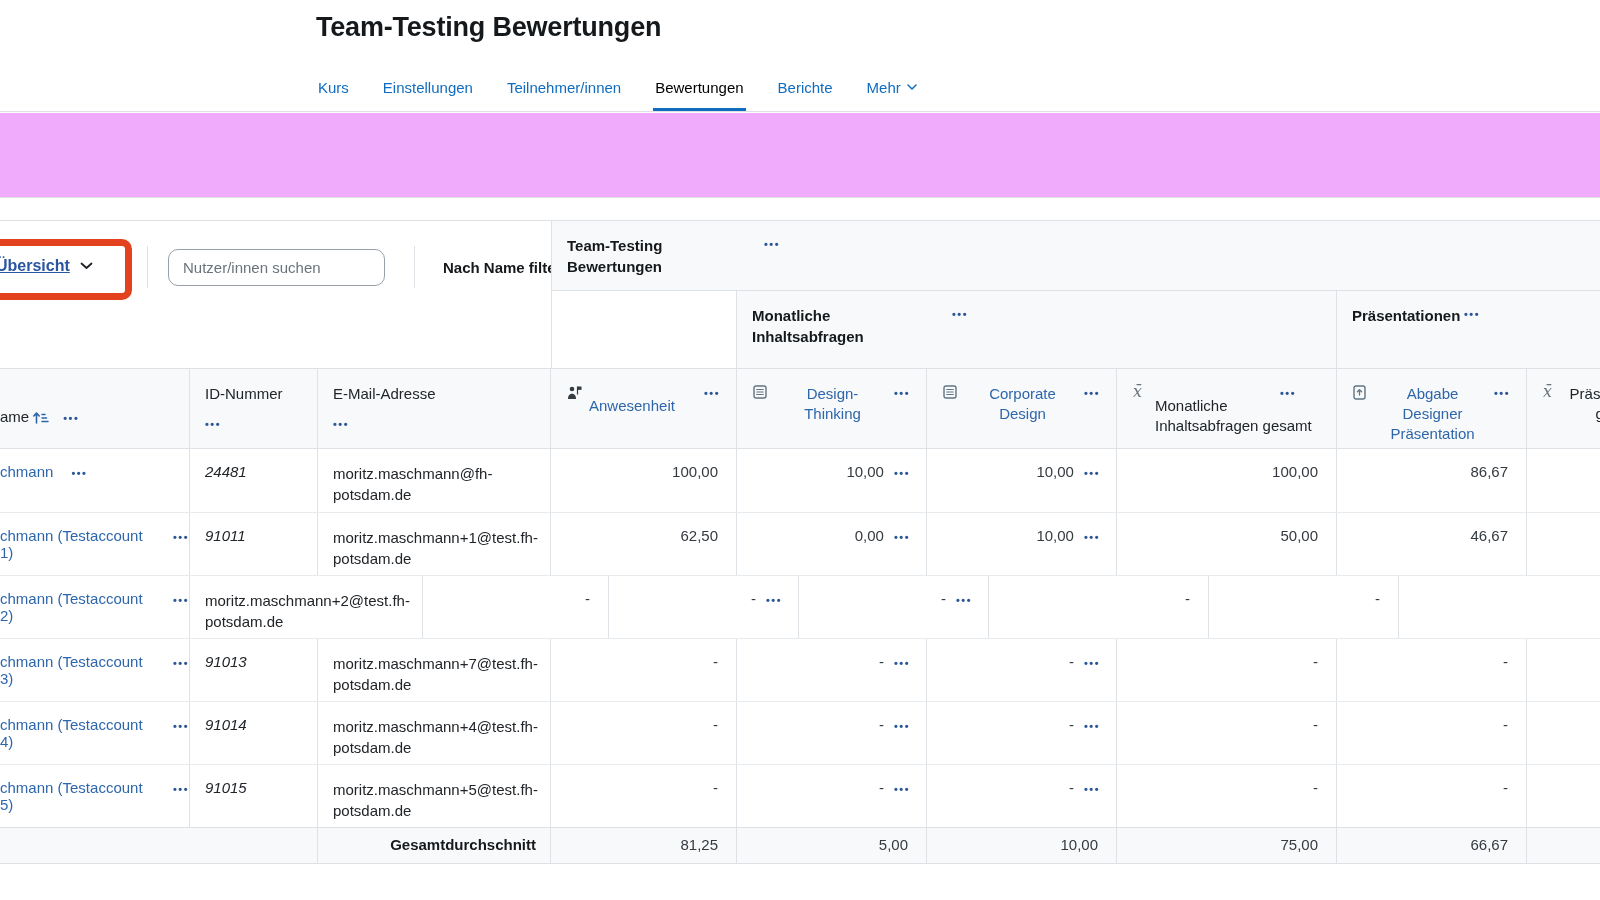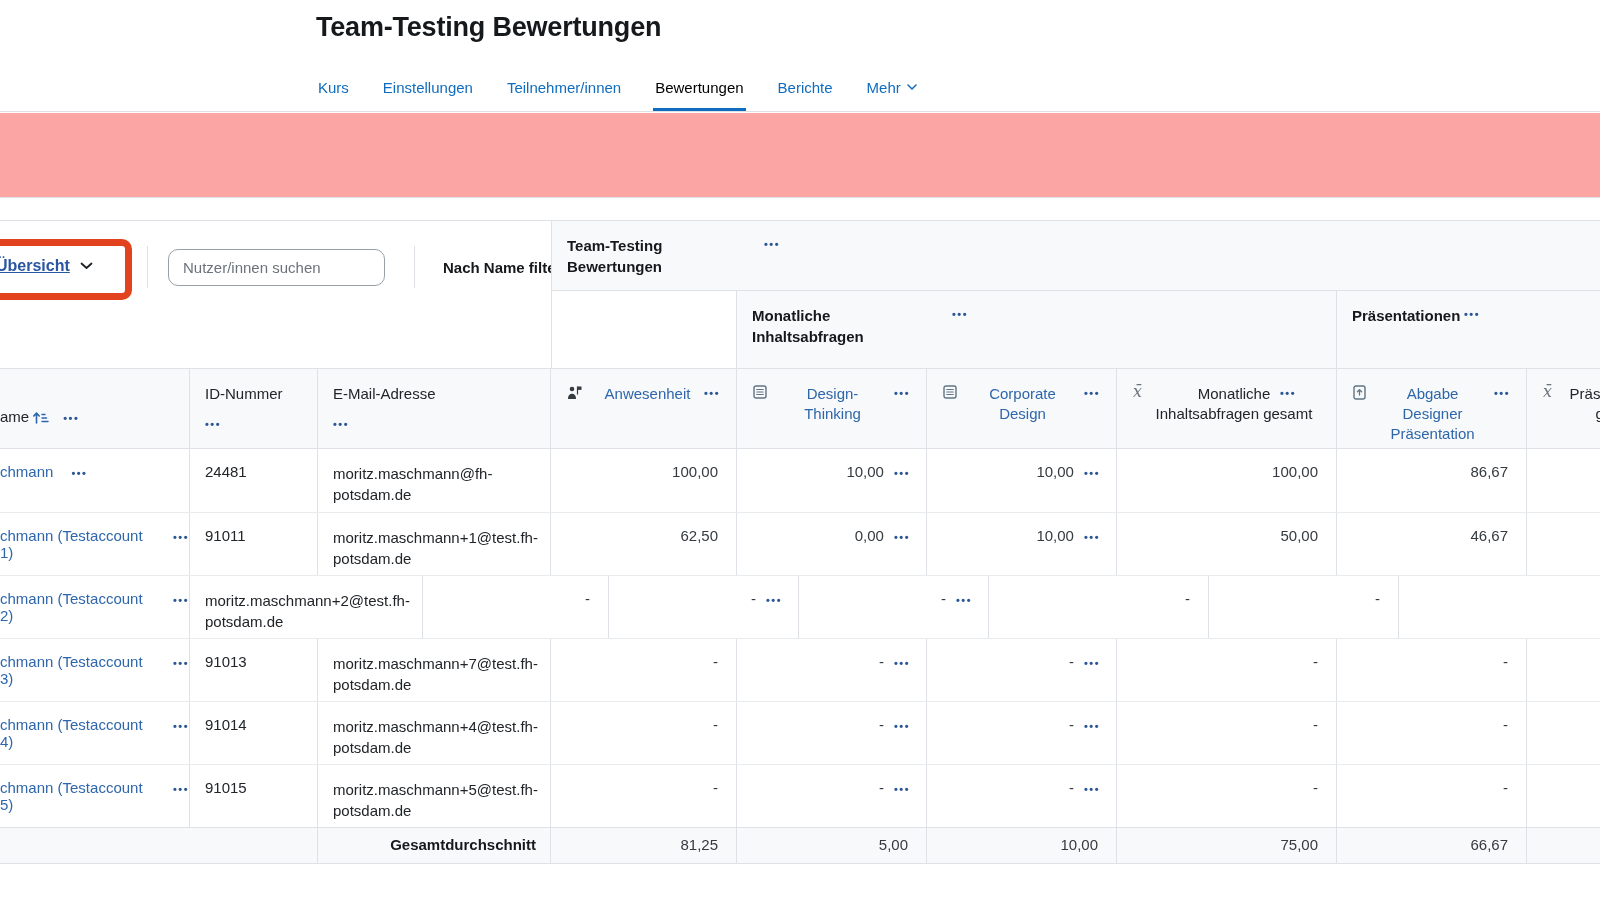--- a/index.html
+++ b/index.html
@@ -9,21 +9,21 @@
     font-family:"Liberation Sans","DejaVu Sans",sans-serif;color:#212529;font-size:15px;
   }
   
   .page-title{position:absolute;left:316px;top:12px;font-size:27px;font-weight:700;color:#15191c;letter-spacing:-.2px;}
   .tabsbar{position:absolute;left:0;right:0;top:66px;height:46px;border-bottom:1px solid #dee2e6;}
   .tabs{margin-left:316px;display:flex;gap:30px;height:100%;}
   .tab{display:flex;align-items:center;gap:6px;padding:0 2px;border-bottom:3px solid transparent;color:#0f6cbf;cursor:pointer;white-space:nowrap;}
   .tab.active{color:#000000;border-bottom-color:#0f6cbf;text-align:center;}
   .chev{display:inline-block;}
   
-  .toolbar{position:absolute;left:0;right:0;top:113px;height:85px;border-bottom:1px solid #dee2e6;background:#fca5a5;}
+  .toolbar{position:absolute;left:0;right:0;top:113px;height:85px;border-bottom:1px solid #dee2e6;background:#f0abfc;}
   .vdiv{position:absolute;top:133px;width:1px;height:42px;background:#dee2e6;}
   .overview-wrap{position:absolute;left:-4px;top:144px;display:flex;align-items:center;gap:10px;}
   .overview-link{font-size:16px;font-weight:700;color:#2a55a0;text-decoration:underline;white-space:nowrap;}
   .highlight-box{position:absolute;left:-28px;top:126px;width:160px;height:61px;border:7px solid #e2431e;border-radius:10px;pointer-events:none;}
   .search-input{position:absolute;left:168px;top:136px;width:217px;height:37px;border:1px solid #98a1a9;border-radius:10px;padding:0 14px;font-size:15px;color:#212529;font-family:inherit;outline:none;background:#fff;}
   .search-input::placeholder{color:#6a737b;}
   .filter-wrap{position:absolute;left:443px;top:146px;display:flex;align-items:center;gap:8px;font-weight:700;color:#15191c;cursor:pointer;}
   
   .tablewrap{position:absolute;left:0;top:220px;width:1600px;overflow:hidden;}
   .tbl{width:1747px;border-top:1px solid #dee2e6;}
@@ -41,30 +41,30 @@
   .gcell .gtext{width:125px;}
   .gcell .gtext.w160{width:170px;}
   .gdots{position:absolute;top:16px;}
   
   .trow-colhead{height:81px;background:#f8f9fa;border-top:1px solid #dee2e6;border-bottom:1px solid #dee2e6;}
   .hcell{position:relative;padding-top:15px;line-height:20px;color:#212529;}
   .hc-name{display:flex;align-items:center;padding-top:16px;}
   .hc-pad{padding-left:15px;display:flex;align-items:flex-start;gap:10px;flex-direction:column;}
   .hicon{position:absolute;left:16px;top:16px;}
   .htext{margin:0 36px 0 38px;text-align:center;}
-  .htext.left{text-align:center;margin:0 30px 0 38px;}
+  .htext.left{text-align:left;margin:12px 30px 0 38px;}
   .hdots{position:absolute;right:16px;top:17px;}
   .link{color:#2e66ab;text-decoration:none;cursor:pointer;}
   .dots{font-size:11px;letter-spacing:1.5px;font-weight:700;color:#2a5596;cursor:pointer;line-height:14px;white-space:nowrap;}
   
   .trow-data{height:63px;background:#fff;}
   .trow-data + .trow-data{border-top:1px solid #e9ecef;}
   .c-name{display:flex;align-items:flex-start;padding-top:14px;}
   .c-name .dots{margin-left:18px;margin-top:3px;}
-  .c-id{padding:14px 0 0 15px;}
+  .c-id{padding:14px 0 0 15px;font-style:italic;}
   .c-email{padding:14px 10px 0 15px;line-height:21px;overflow-wrap:anywhere;}
   .c-val{display:flex;justify-content:flex-end;align-items:flex-start;padding:14px 18px 0 0;color:#343a40;}
   .c-val.has-dots{padding-right:16px;}
   .c-val .dots{margin-left:10px;margin-top:3px;}
   
   .trow-footer{height:37px;background:#f8f9fa;border-top:1px solid #dee2e6;border-bottom:1px solid #dee2e6;}
   .f-label{padding:8px 14px 0 0;text-align:right;font-weight:700;color:#15191c;}
   .f-val{display:flex;justify-content:flex-end;padding:8px 18px 0 0;color:#343a40;}
   .xbar{font-family:"DejaVu Serif","Liberation Serif",serif;font-style:italic;font-size:16px;color:#6a737b;line-height:14px;}
   svg{display:block;}

